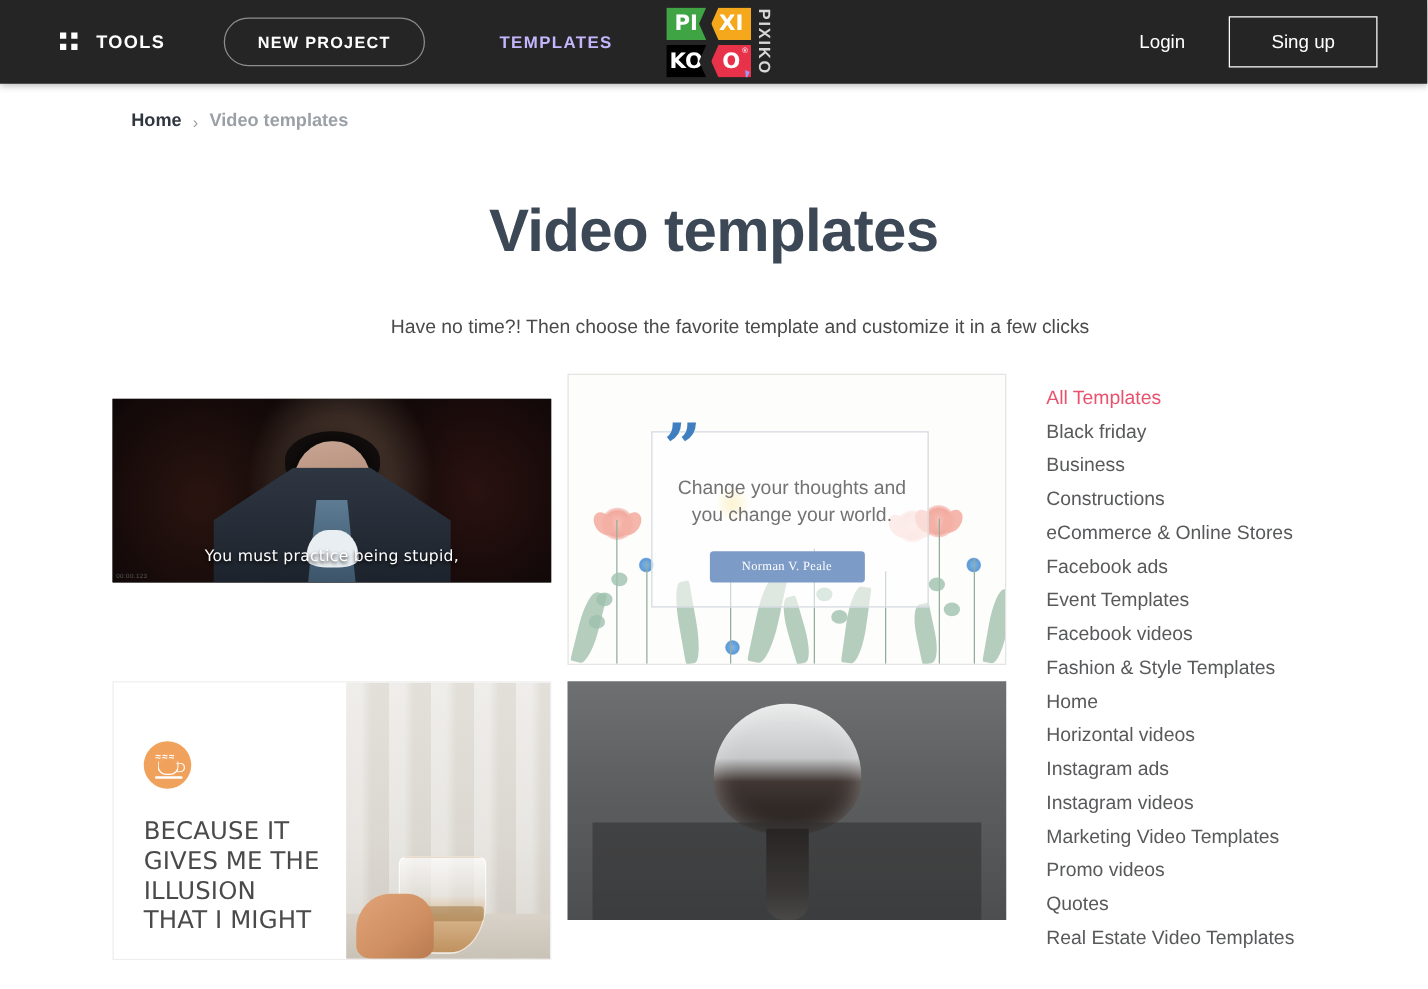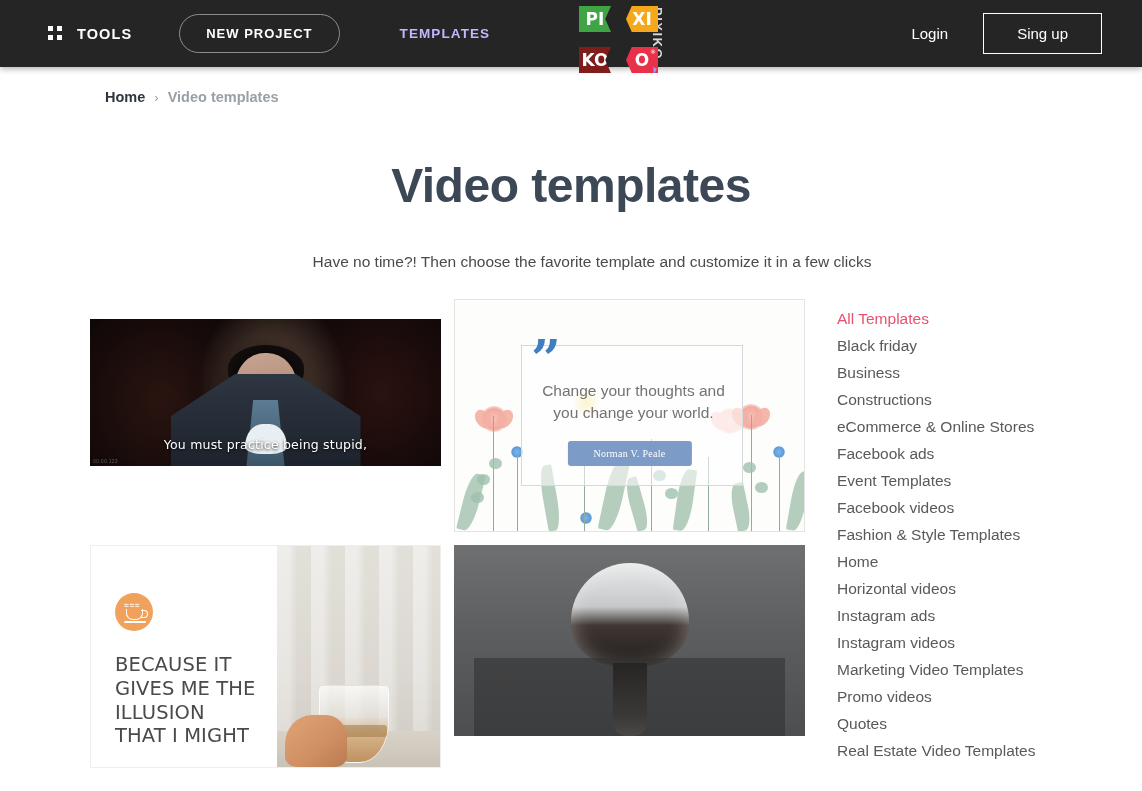--- a/index.html
+++ b/index.html
@@ -55,33 +55,32 @@
   
   .logo-wrap {
     position: absolute; left: 533px; top: 6px;
     display: flex; align-items: flex-start;
   }
   .logo-grid {
     width: 66px; height: 54px;
     display: grid;
     grid-template-columns: 32px 32px;
     grid-template-rows: 26px 26px;
-    gap: 15px;
-    margin-left: 46px;
+    gap: 4px;
   }
   .logo-cell {
     position: relative;
     display: flex; align-items: center; justify-content: center;
     color: #ffffff; font-weight: bold; font-size: 17px;
     letter-spacing: 0px;
     font-family: "DejaVu Sans", sans-serif;
   }
   .lc-green  { background: #3fa444; clip-path: polygon(0 0, 100% 0, 82% 50%, 100% 100%, 0 100%); }
   .lc-yellow { background: #f5a81c; clip-path: polygon(18% 0, 100% 0, 100% 100%, 18% 100%, 0 50%); }
-  .lc-blue   { background: #7f1d1d; clip-path: polygon(0 0, 100% 0, 82% 50%, 100% 100%, 0 100%); }
+  .lc-blue   { background: #000000; clip-path: polygon(0 0, 100% 0, 82% 50%, 100% 100%, 0 100%); }
   .lc-red    { background: #e8324a; clip-path: polygon(18% 0, 100% 0, 100% 100%, 18% 100%, 0 50%); }
   .logo-cell .reg {
     position: absolute; top: 1px; right: 2px;
     font-size: 6px; font-weight: normal;
   }
   .logo-cursor {
     position: absolute; right: 1px; bottom: 0px;
     width: 0; height: 0;
     border-left: 7px solid #9c9cf0;
     border-bottom: 4px solid transparent;

